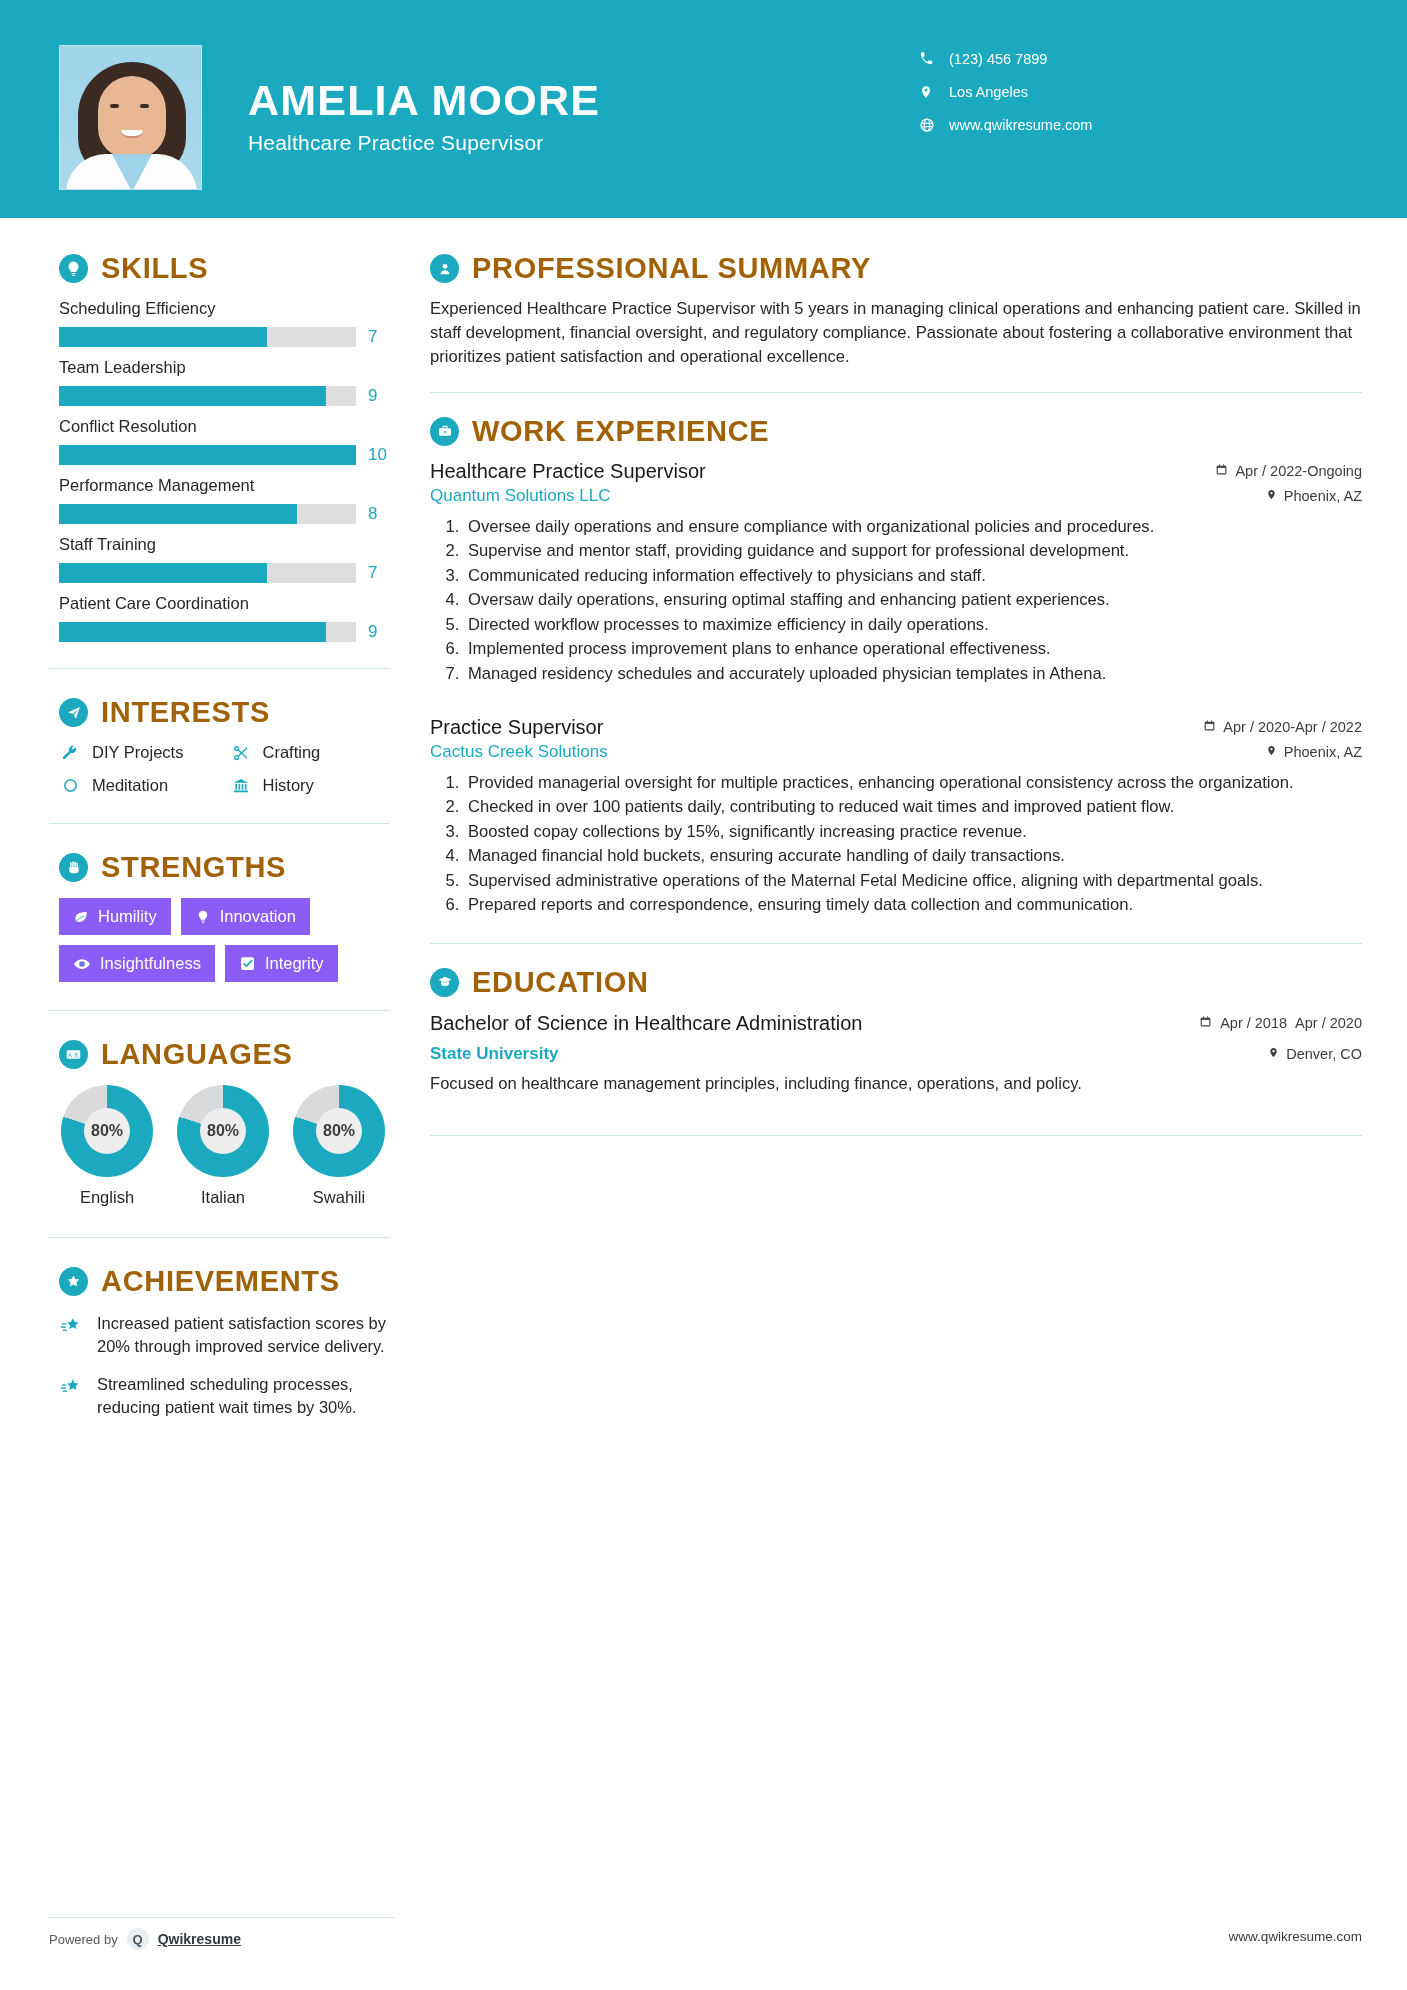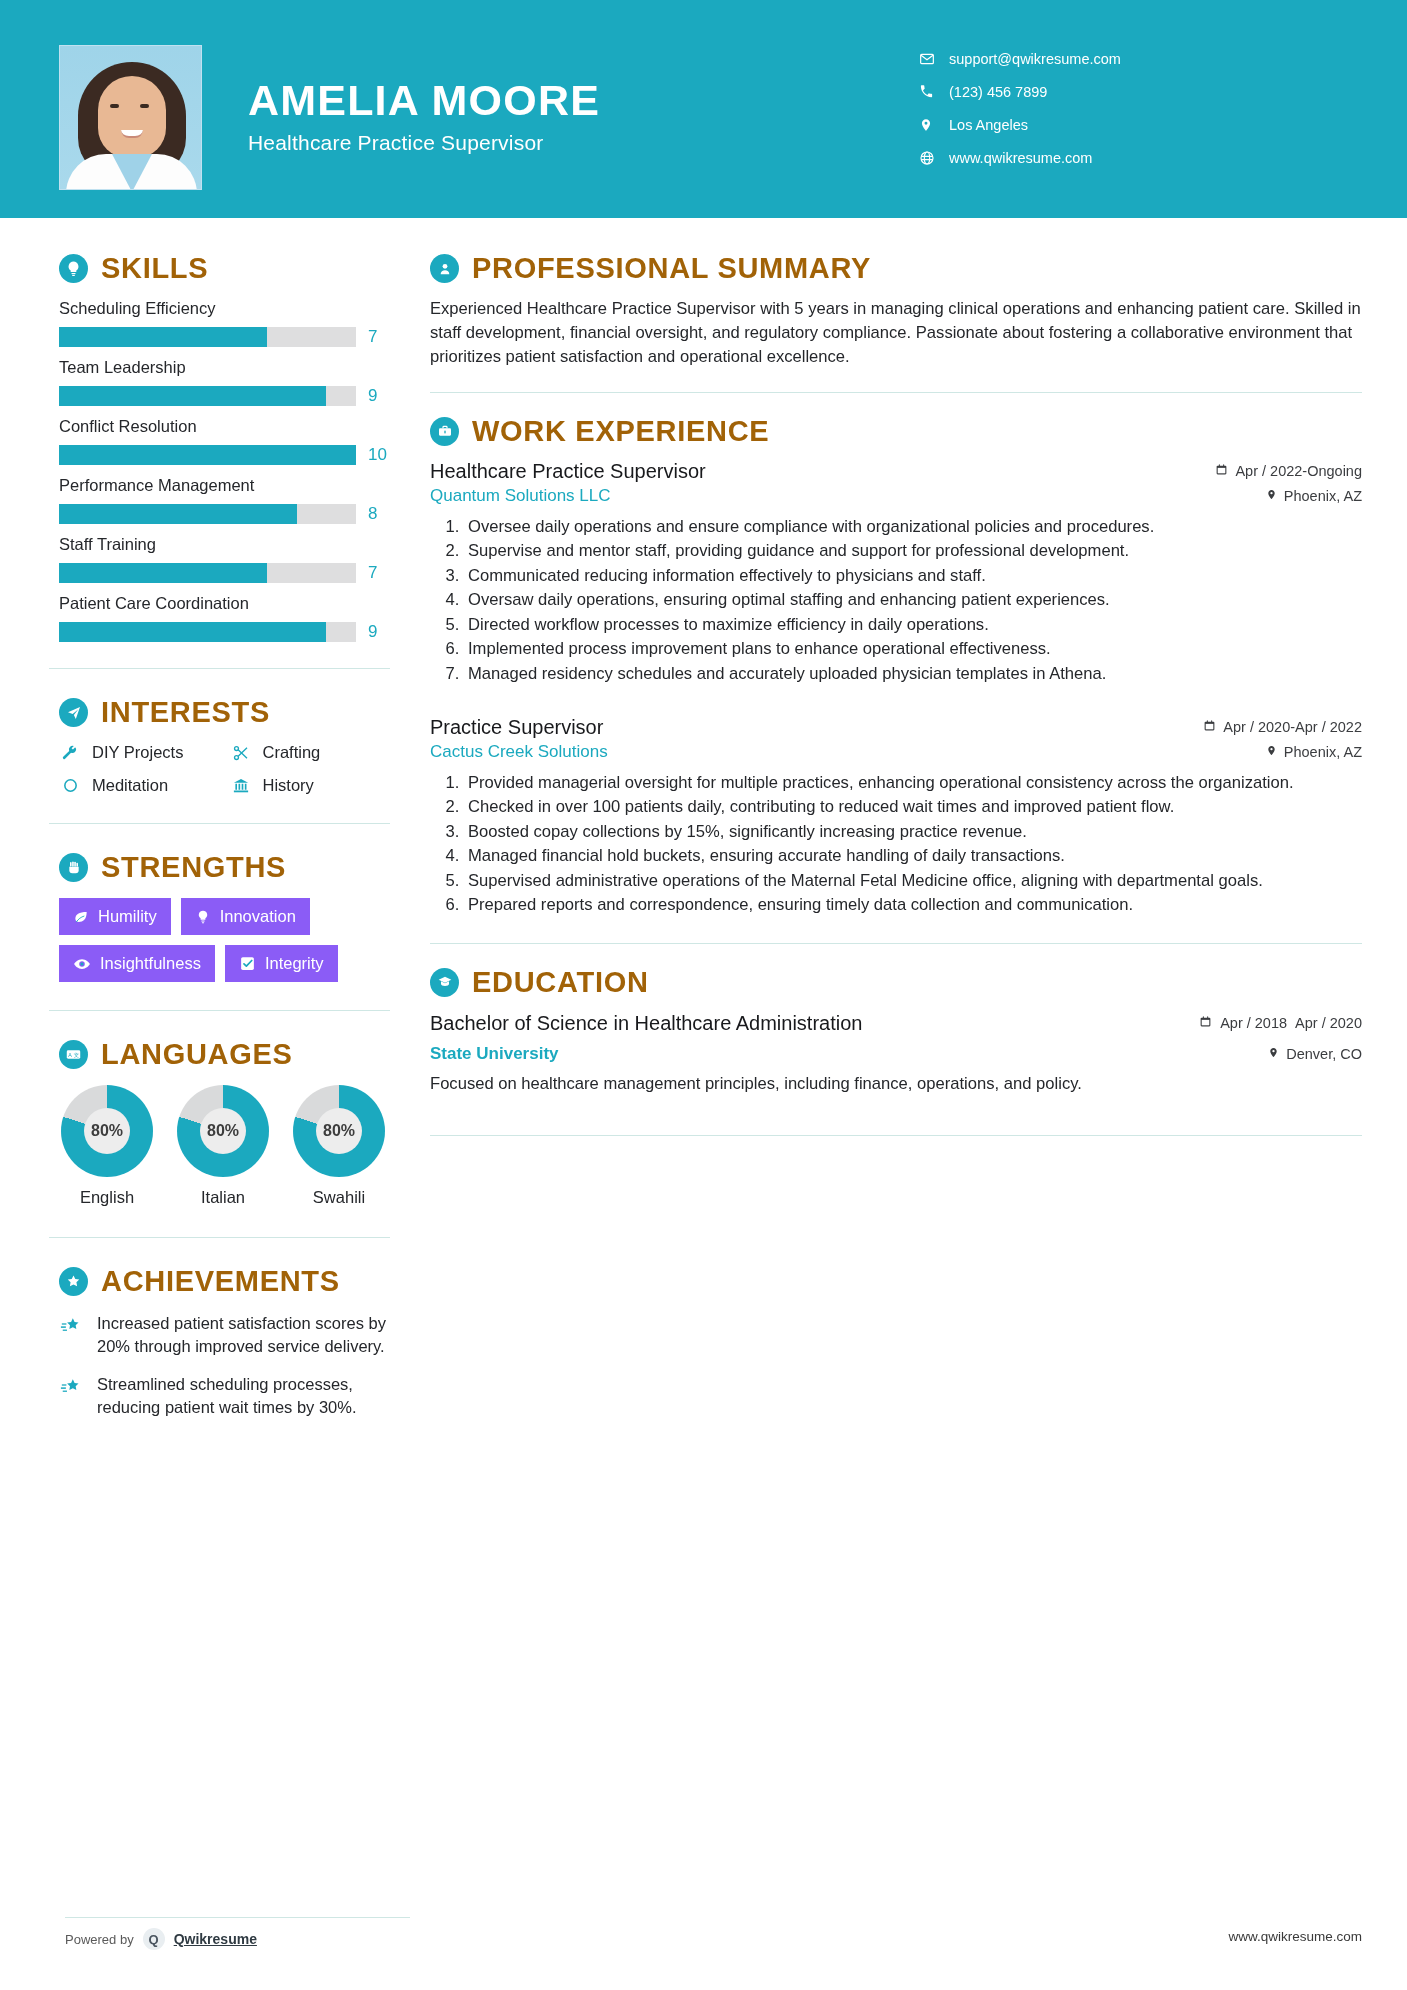--- a/index.html
+++ b/index.html
@@ -99,21 +99,21 @@
   }
   .lang-label{margin-top:11px;font-size:16.5px;color:#25272b;}
 
   
   .ach{display:flex;gap:12px;margin-bottom:14px;}
   .ach .ai{flex:0 0 26px;margin-top:3px;}
   .ach .atxt{font-size:16.5px;color:#25272b;line-height:1.42;}
 
   
   .footer-left{
-    position:absolute;left:65px;bottom:40px;width:345px;
+    position:absolute;left:49px;bottom:40px;width:345px;
     border-top:1px solid #cfe7e4;padding-top:10px;display:flex;align-items:center;gap:9px;
   }
   .pb-txt{font-size:13px;color:#5a5a5a;}
   .qlogo{width:22px;height:22px;border-radius:50%;background:#e9eef1;display:flex;align-items:center;justify-content:center;font-size:13px;font-weight:700;color:#4a5560;}
   .qname{font-size:14px;color:#2f3a42;text-decoration:underline;font-weight:600;}
   .footer-right{position:absolute;right:45px;bottom:46px;font-size:13.5px;color:#3a3a3a;}
 
   
   .m-sec{padding:0 45px 0 10px;}
   .m-head{display:flex;align-items:center;gap:13px;margin-bottom:12px;}
@@ -154,29 +154,20 @@
       <div class="body"></div>
       <div class="collar"></div>
     </div>
 
     <div class="name-block">
       <div class="name">AMELIA MOORE</div>
       <div class="role">Healthcare Practice Supervisor</div>
     </div>
 
     <div class="contacts">
-      <div class="contact">
-        <span class="ci">
-          <svg width="16" height="16" viewBox="0 0 24 24" fill="none" stroke="#ffffff" stroke-width="1.8">
-              <rect x="2.5" y="5" width="19" height="14" rx="1.5"></rect>
-              <path d="M3 6.5l9 6.5 9-6.5"></path>
-            </svg>
-        </span>
-        <span class="ctxt">support@qwikresume.com</span>
-      </div>
       <div class="contact">
         <span class="ci">
           <svg width="15" height="15" viewBox="0 0 24 24" fill="#ffffff">
               <path d="M6.6 10.8c1.5 2.9 3.7 5.1 6.6 6.6l2.2-2.2c.3-.3.7-.4 1-.2 1.1.4 2.4.6 3.6.6.6 0 1 .4 1 1V20c0 .6-.4 1-1 1C11 21 3 13 3 3c0-.6.4-1 1-1h3.5c.6 0 1 .4 1 1 0 1.3.2 2.5.6 3.6.1.4 0 .8-.2 1.1l-2.3 2.1z"></path>
             </svg>
         </span>
         <span class="ctxt">(123) 456 7899</span>
       </div>
       <div class="contact">
         <span class="ci">

